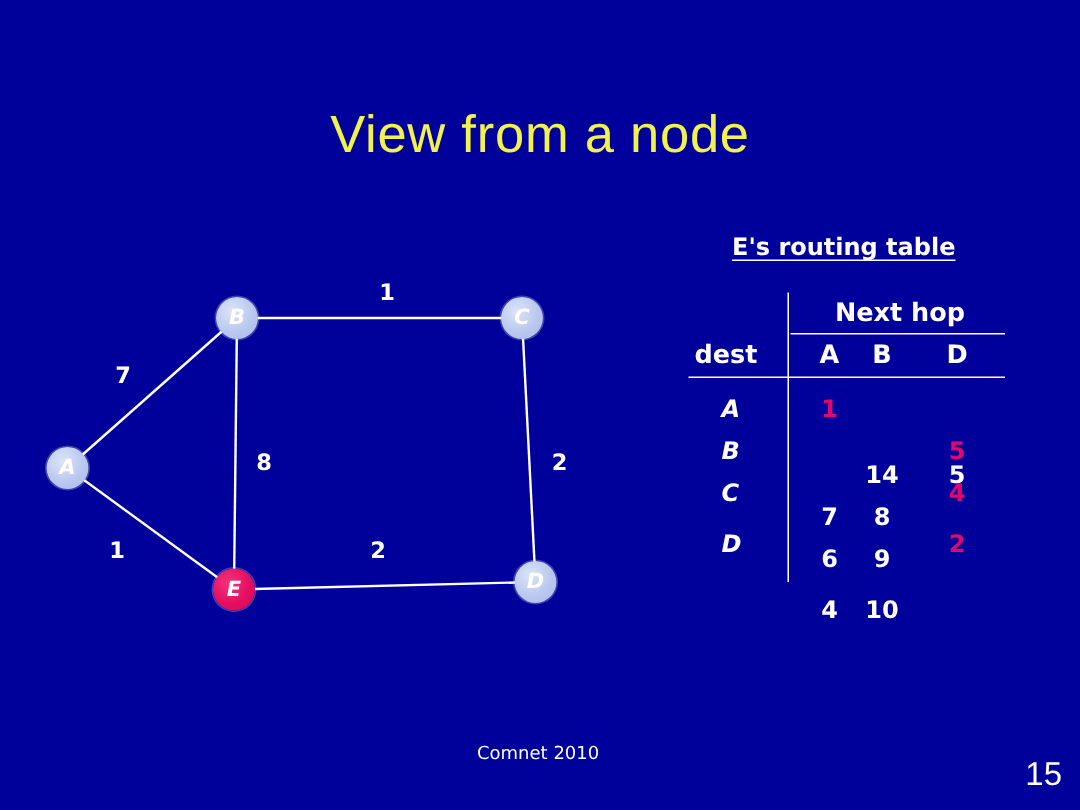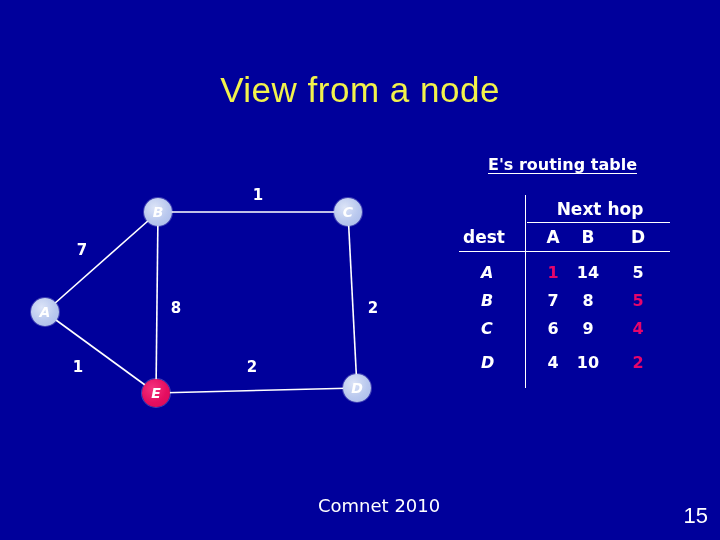--- a/index.html
+++ b/index.html
@@ -137,42 +137,42 @@
     font-style: italic;
     white-space: nowrap;
   }
   .rt-cell {
     position: absolute;
     font-size: 16px;
     font-weight: bold;
     transform: translateX(-50%);
     white-space: nowrap;
   }
-  .rt-cell.plain  { color: #FFFFFF; }
+  .rt-cell.plain  { color: #FFFFFF; margin-top: 44px; }
   .rt-cell.accent { color: #E5056B; }
 
   .rule-h {
     position: absolute;
     height: 1px;
     background: #FFFFFF;
   }
   .rule-v {
     position: absolute;
     width: 1px;
     background: #FFFFFF;
   }
 
   
   #footer {
     position: absolute;
     left: 318px;
     top: 495px;
     color: #FFFFFF;
     font-family: "DejaVu Sans", sans-serif;
-    font-size: 18px;
+    font-size: 12px;
     white-space: nowrap;
   }
   #page-number {
     position: absolute;
     right: 12px;
     top: 503px;
     color: #FFFFFF;
     font-family: "Liberation Sans", sans-serif;
     font-size: 22px;
     white-space: nowrap;

